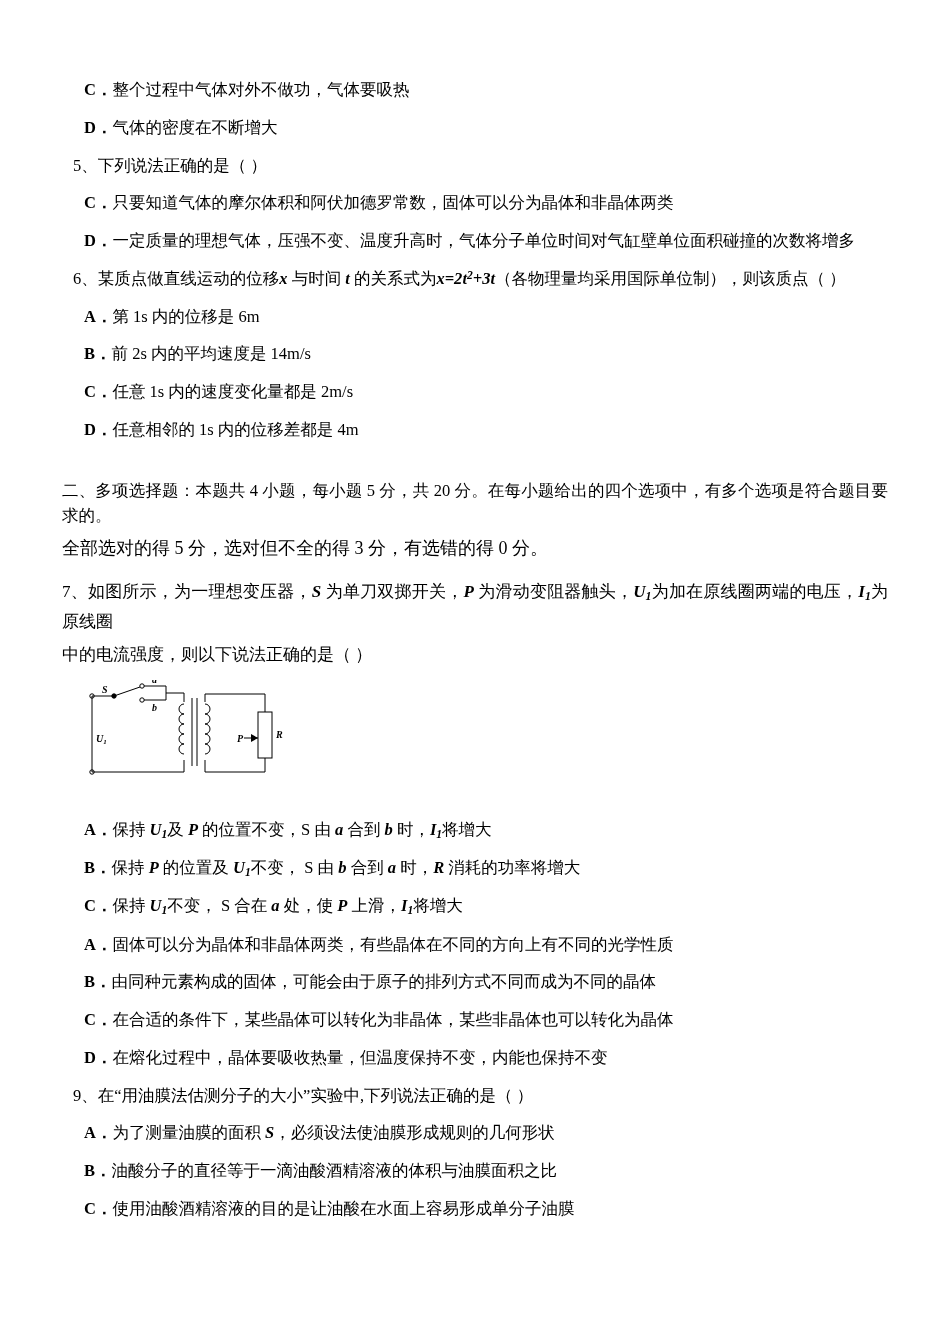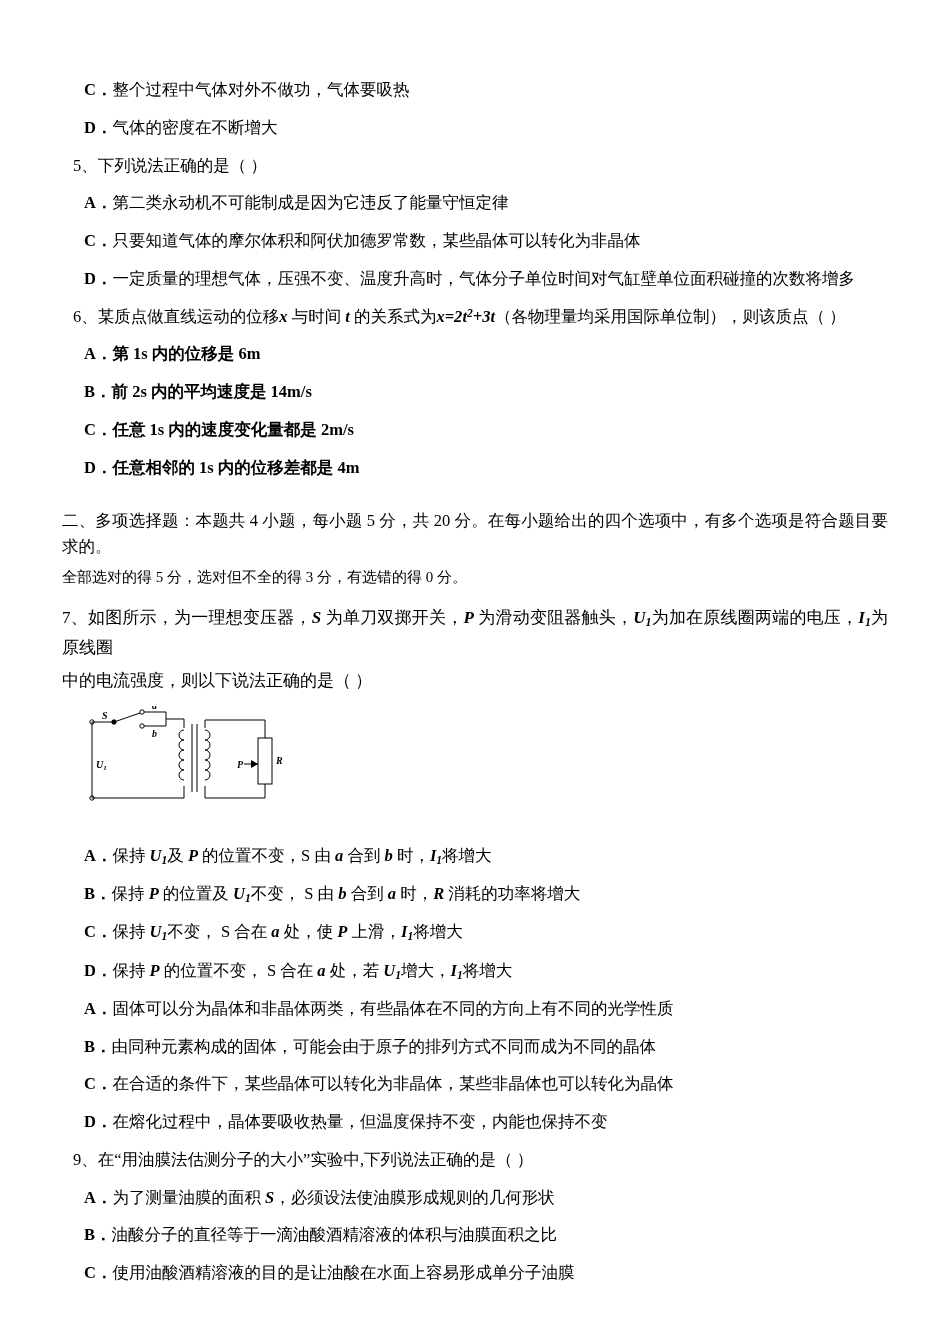--- a/index.html
+++ b/index.html
@@ -32,33 +32,33 @@
     display: inline-block;
     min-width: 26px;
     font-weight: bold;
     font-style: normal;
   }
   .qline {
     margin: 0 0 13px 11px;
     font-size: 16.5px;
     line-height: 1.5;
   }
-  .b { font-weight: bold; }
+  .b { font-weight: normal; }
   .i { font-style: italic; }
   .bi { font-weight: bold; font-style: italic; }
   sub { font-size: 70%; vertical-align: -0.25em; }
   sup { font-size: 70%; vertical-align: 0.45em; }
   .section-head {
     font-size: 16.5px;
     line-height: 1.55;
-    margin: 9px 0 6px 0;
+    margin: 16px 0 6px 0;
     text-align: justify;
   }
   .section-head2 {
-    font-size: 15px;
+    font-size: 18px;
     line-height: 1.55;
     margin: 0 0 14px 0;
   }
   .q7text {
     font-size: 17px;
     line-height: 1.75;
     margin: 0 0 4px 0;
     text-align: justify;
   }
   .figure-wrap {
@@ -78,24 +78,21 @@
 
   <div class="opt">
     <span class="tag">D．</span><span>气体的密度在不断增大</span>
   </div>
 
   <div class="qline">
     <span>5、</span><span>下列说法正确的是（      ）</span>
   </div>
 
   <div class="opt">
-    <span class="tag">A．</span><span>第二类永动机不可能制成是因为它违反了能量守恒定律</span>
-  </div>
-  <div class="opt">
-    <span class="tag">C．</span><span>只要知道气体的摩尔体积和阿伏加德罗常数，某些晶体可以转化为非晶体</span>
+    <span class="tag">C．</span><span>只要知道气体的摩尔体积和阿伏加德罗常数，固体可以分为晶体和非晶体两类</span>
   </div>
   <div class="opt">
     <span class="tag">D．</span><span>一定质量的理想气体，压强不变、温度升高时，气体分子单位时间对气缸壁单位面积碰撞的次数将增多</span>
   </div>
 
   <div class="qline">
     <span>6、</span><span>某质点做直线运动的位移</span><span class="bi">x</span> <span>与时间</span> <span class="bi">t</span> <span>的关系式为</span><span class="bi"><span class="i">x</span>=2<span class="i">t</span><sup>2</sup>+3<span class="i">t</span></span><span>（各物理量均采用国际单位制），则该质点（     ）</span>
   </div>
 
   <div class="opt">
@@ -176,21 +173,20 @@
         <text x="196" y="58">R</text>
         <text x="16" y="62"><tspan>U</tspan><tspan font-size="7" dy="2">1</tspan></text>
       </g>
     </svg>
   </div>
 
   <div id="q7-options">
       <div class="opt"><span class="tag">A．</span><span><span>保持 </span><span class="bi">U</span><sub style="font-weight: bold; font-style: italic;">1</sub><span>及 </span><span class="bi">P</span><span> 的位置不变，S 由 </span><span class="bi">a</span><span> 合到 </span><span class="bi">b</span><span> 时，</span><span class="bi">I</span><sub style="font-weight: bold; font-style: italic;">1</sub><span>将增大</span></span></div>
       <div class="opt"><span class="tag">B．</span><span><span>保持 </span><span class="bi">P</span><span> 的位置及 </span><span class="bi">U</span><sub style="font-weight: bold; font-style: italic;">1</sub><span>不变， S 由 </span><span class="bi">b</span><span> 合到 </span><span class="bi">a</span><span> 时，</span><span class="bi">R</span><span> 消耗的功率将增大</span></span></div>
       <div class="opt"><span class="tag">C．</span><span><span>保持 </span><span class="bi">U</span><sub style="font-weight: bold; font-style: italic;">1</sub><span>不变， S 合在 </span><span class="bi">a</span><span> 处，使 </span><span class="bi">P</span><span> 上滑，</span><span class="bi">I</span><sub style="font-weight: bold; font-style: italic;">1</sub><span>将增大</span></span></div>
-      <div class="opt"><span class="tag">D．</span><span><span>保持 </span><span class="bi">P</span><span> 的位置不变， S 合在 </span><span class="bi">a</span><span> 处，若 </span><span class="bi">U</span><sub style="font-weight: bold; font-style: italic;">1</sub><span>增大，</span><span class="bi">I</span><sub style="font-weight: bold; font-style: italic;">1</sub><span>将增大</span></span></div>
     </div>
 
   <div class="opt">
     <span class="tag">A．</span><span>固体可以分为晶体和非晶体两类，有些晶体在不同的方向上有不同的光学性质</span>
   </div>
   <div class="opt">
     <span class="tag">B．</span><span>由同种元素构成的固体，可能会由于原子的排列方式不同而成为不同的晶体</span>
   </div>
   <div class="opt">
     <span class="tag">C．</span><span>在合适的条件下，某些晶体可以转化为非晶体，某些非晶体也可以转化为晶体</span>

